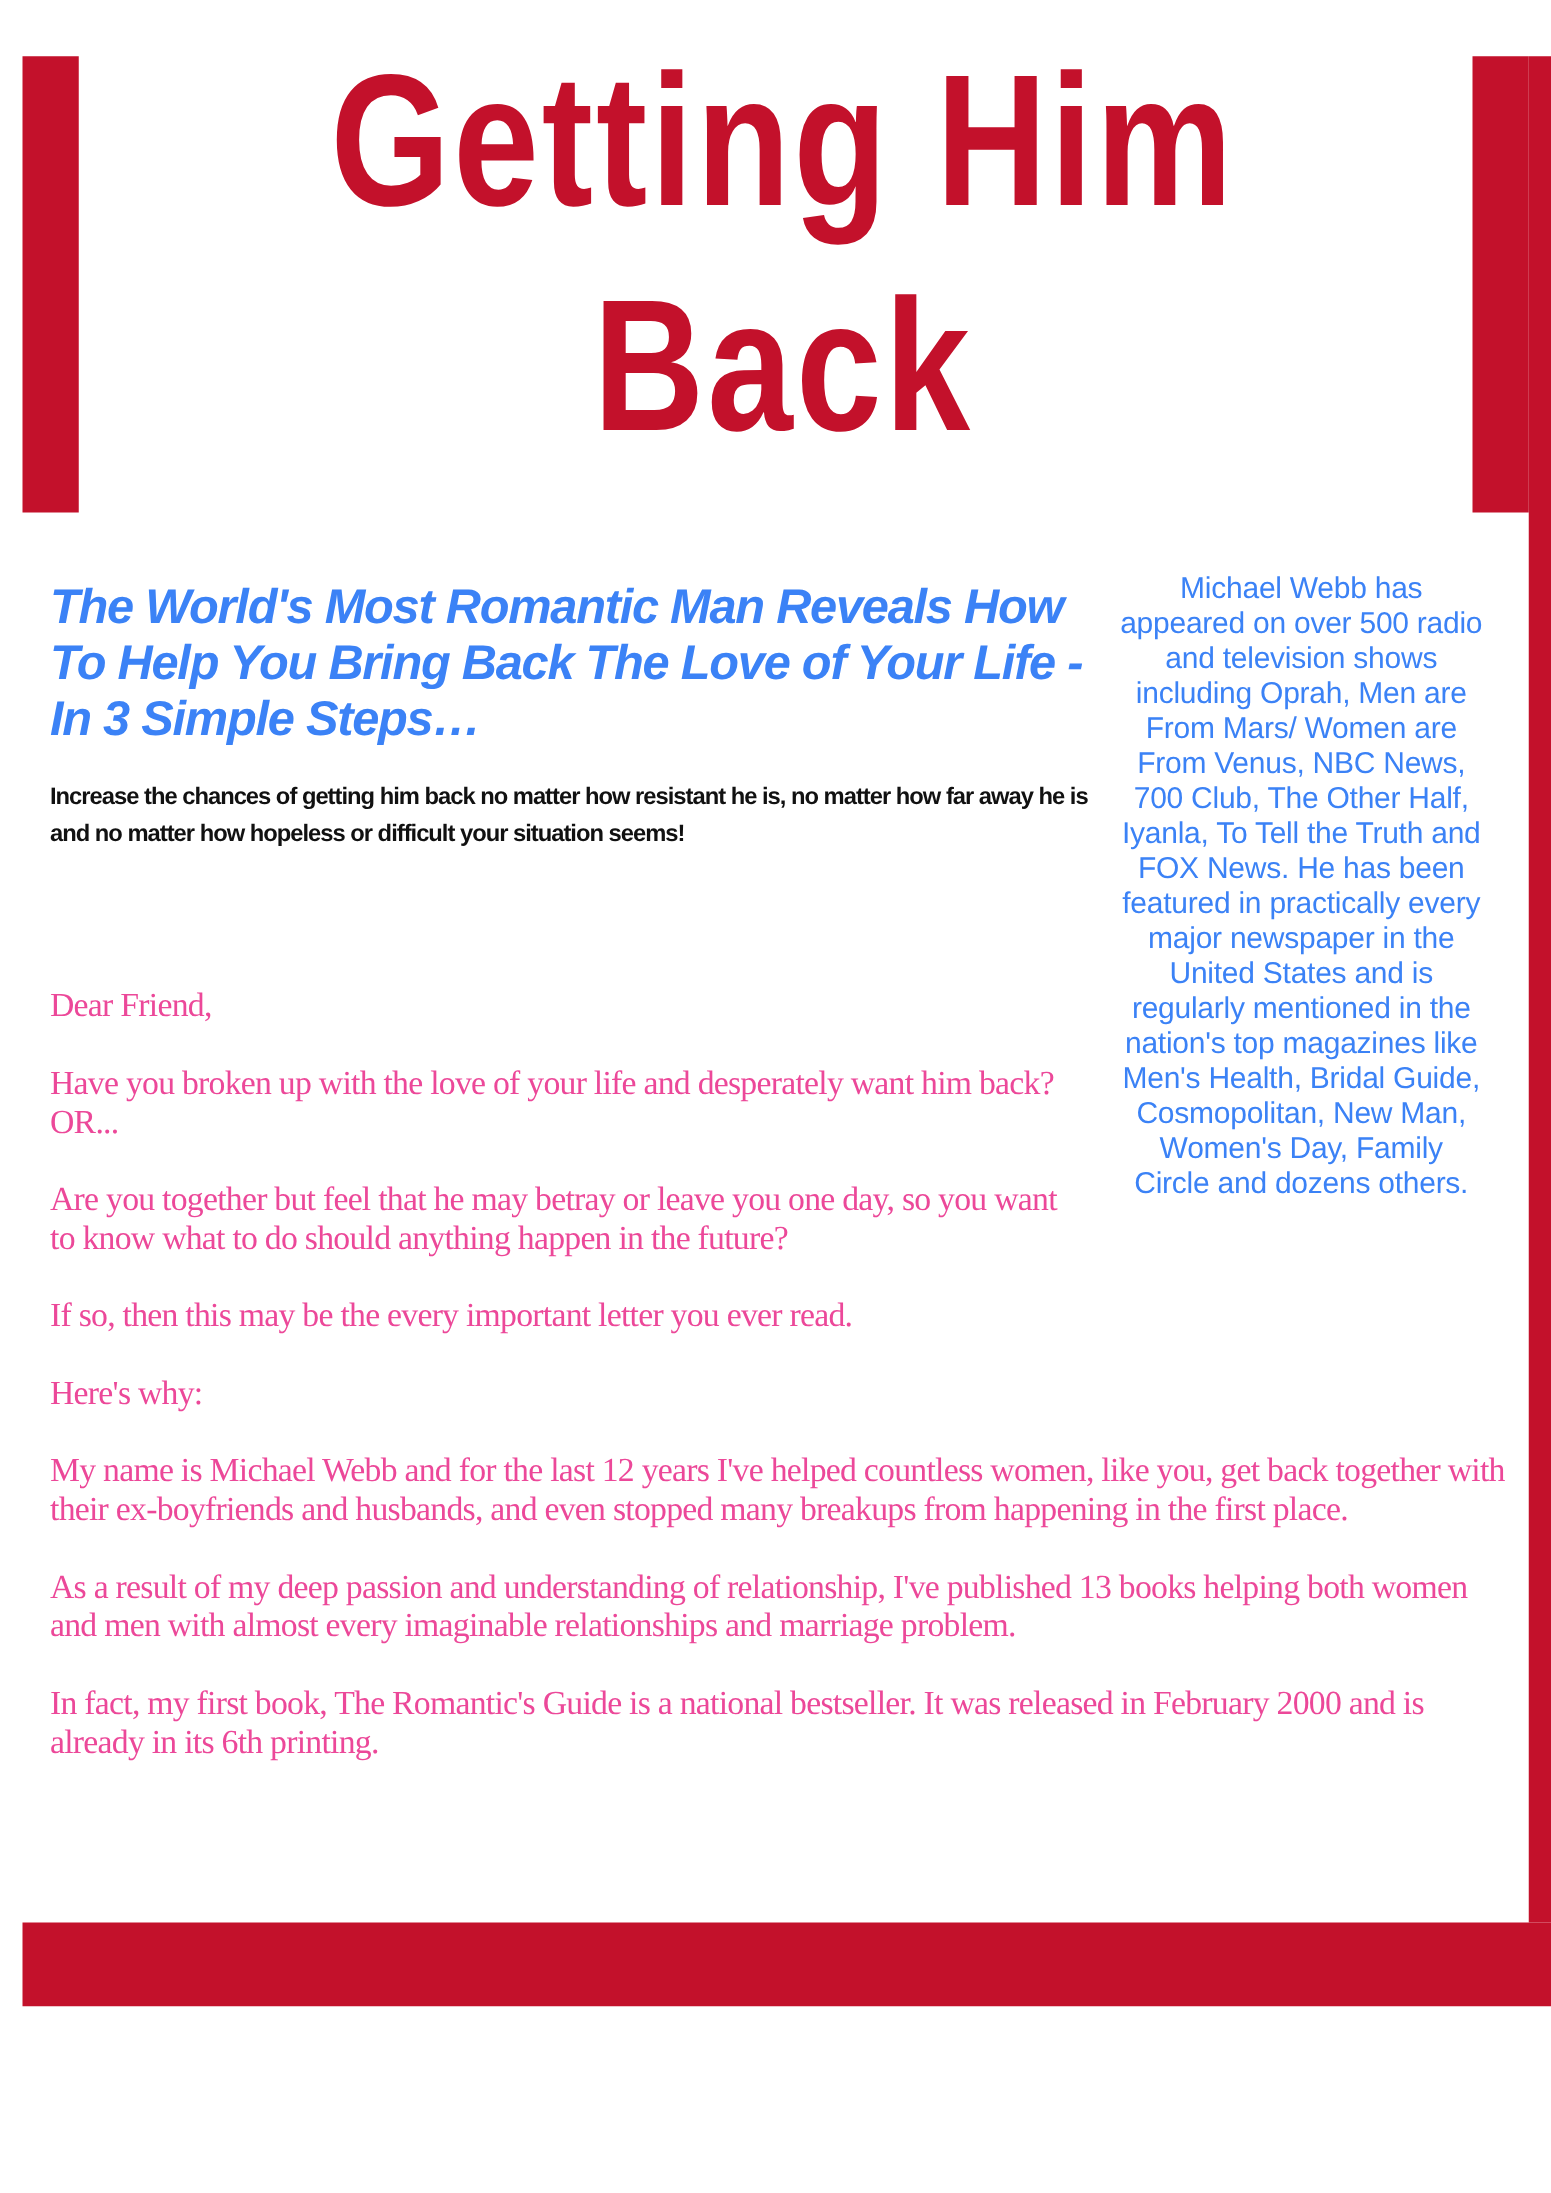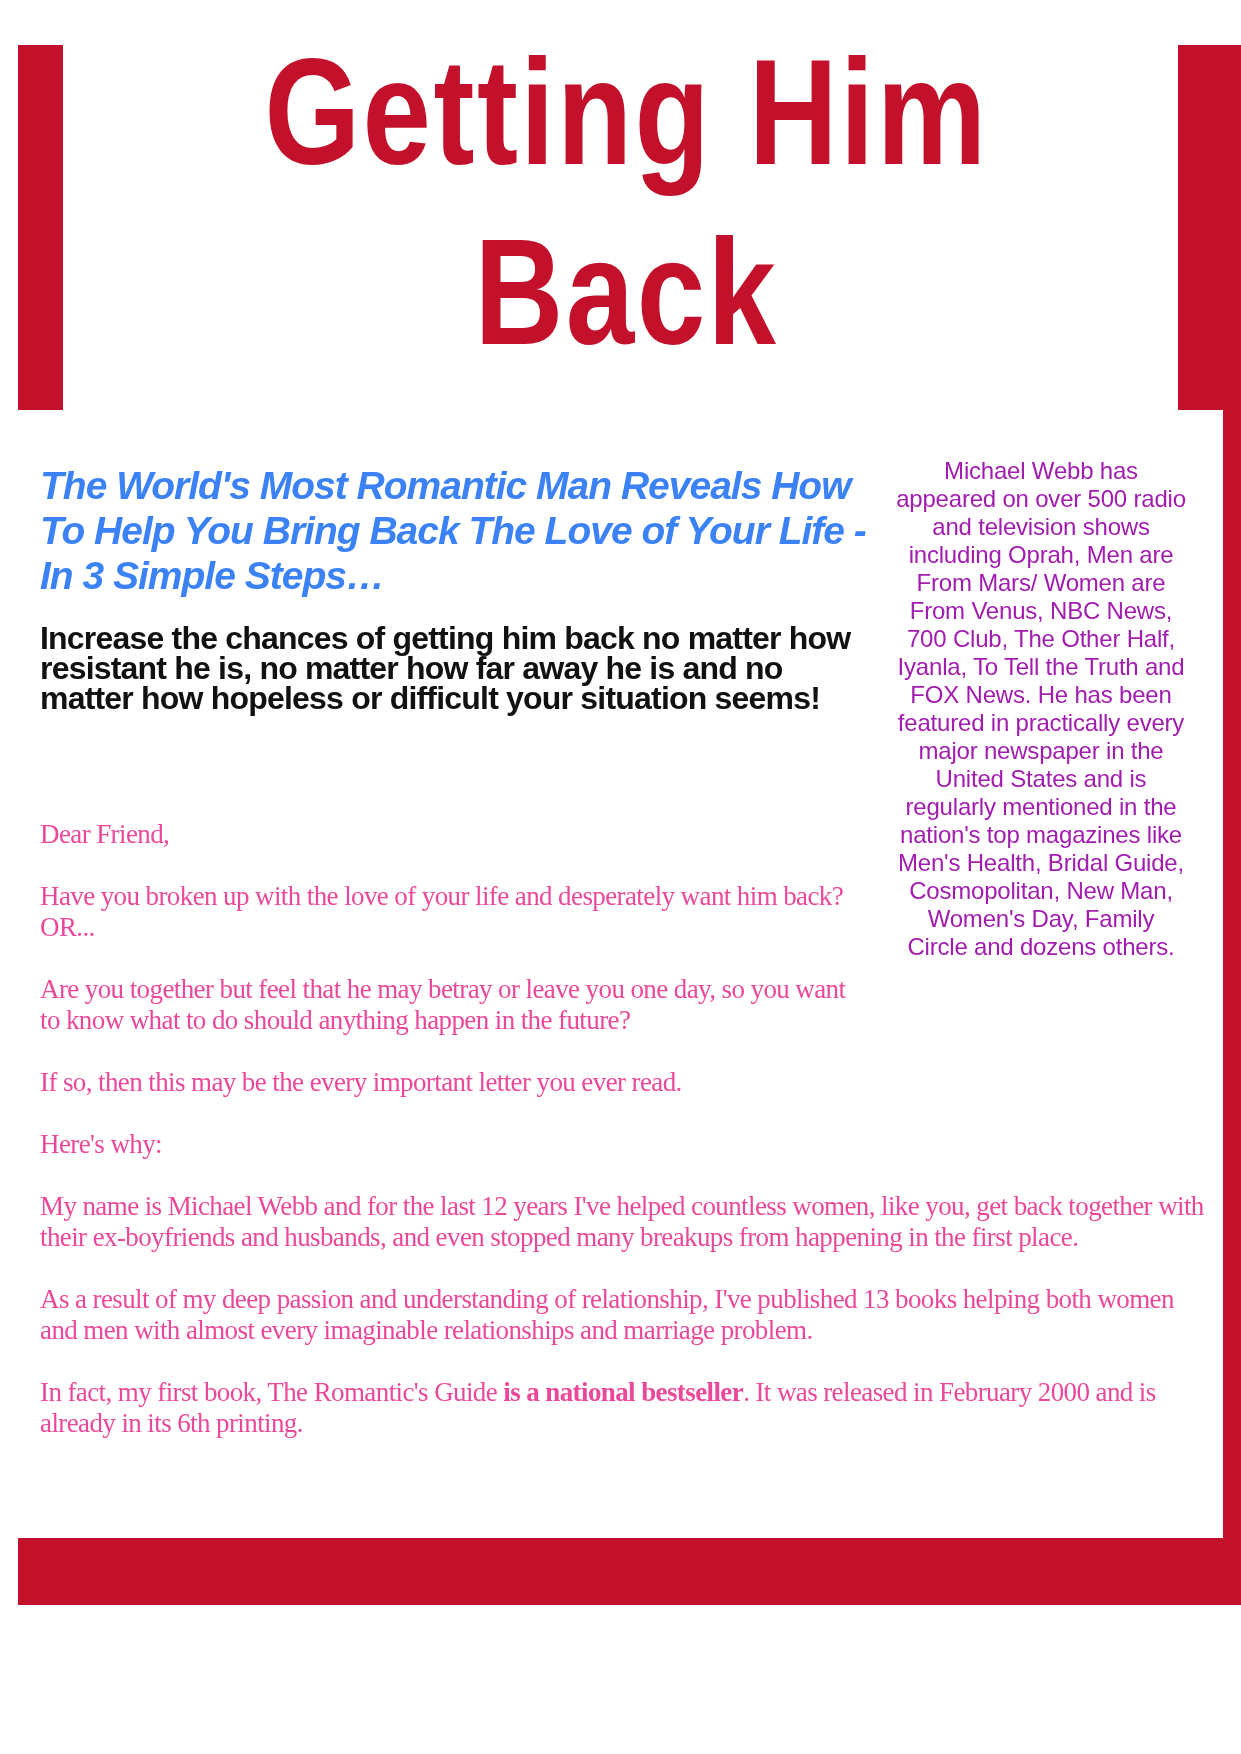--- a/index.html
+++ b/index.html
@@ -18,37 +18,37 @@
     font-size:150px;line-height:180px;letter-spacing:3px;
     transform:scaleX(0.82);transform-origin:50% 0;
     white-space:nowrap;
   }
   .content{
     position:absolute;left:40px;top:455px;width:1165px;color:#161616;
   }
   .sidebar{
     float:right;width:292px;margin:2px 18px 20px 24px;
     font-size:24px;line-height:28px;letter-spacing:-0.2px;
-    color:#a21caf;text-align:center;
+    color:#3b82f6;text-align:center;
   }
   .headline{
     margin:8px 0 0 0;font-weight:bold;font-style:italic;
     font-size:39px;line-height:45px;letter-spacing:-1px;color:#3b82f6;
   }
   .subheadline{
     margin:25px 0 0 0;font-weight:bold;
-    font-size:32px;line-height:30px;letter-spacing:-0.8px;color:#111111;
+    font-size:19px;line-height:30px;letter-spacing:-0.8px;color:#111111;
   }
   .letter p{
     font-family:"Liberation Serif",serif;
     font-size:27px;line-height:31px;letter-spacing:-0.6px;
     margin:31px 0;color:#ec4899;
   }
   .letter p.salutation{margin-top:106px;}
-  .letter strong{font-weight:bold;}
+  .letter strong{font-weight:normal;}
 </style>
 </head>
 <body>
 
 <div class="page">
 
   <div class="redblock" id="bar-left"></div>
   <div class="redblock" id="bar-right"></div>
   <div class="redblock" id="strip-right"></div>
   <div class="redblock" id="band-bottom"></div>

